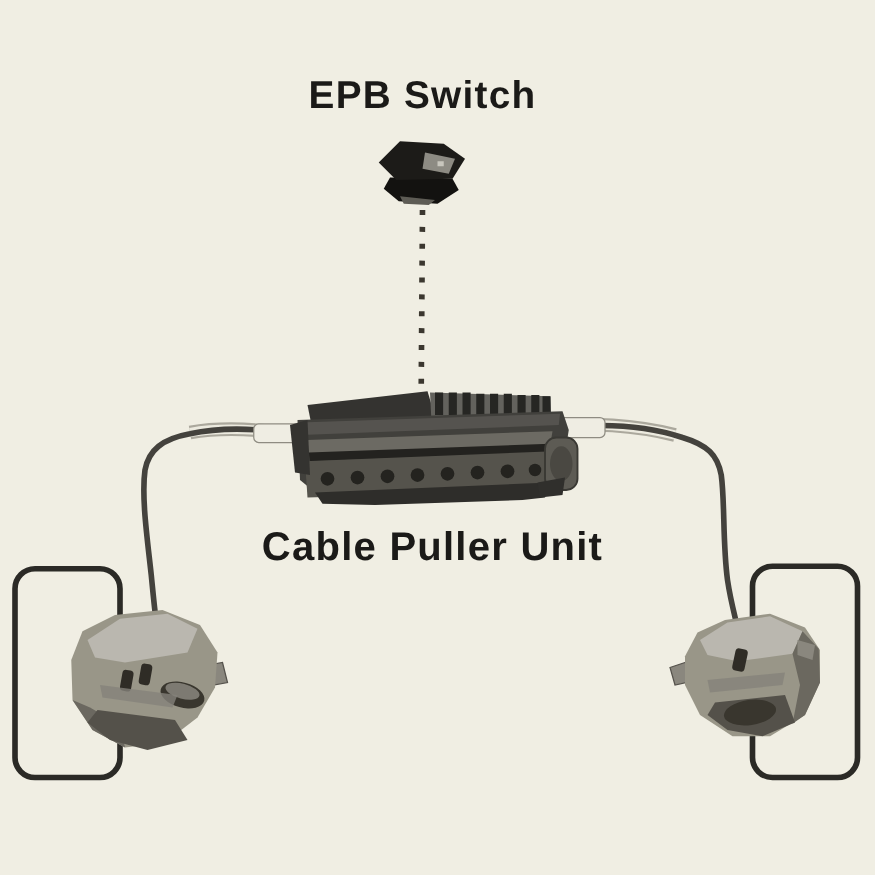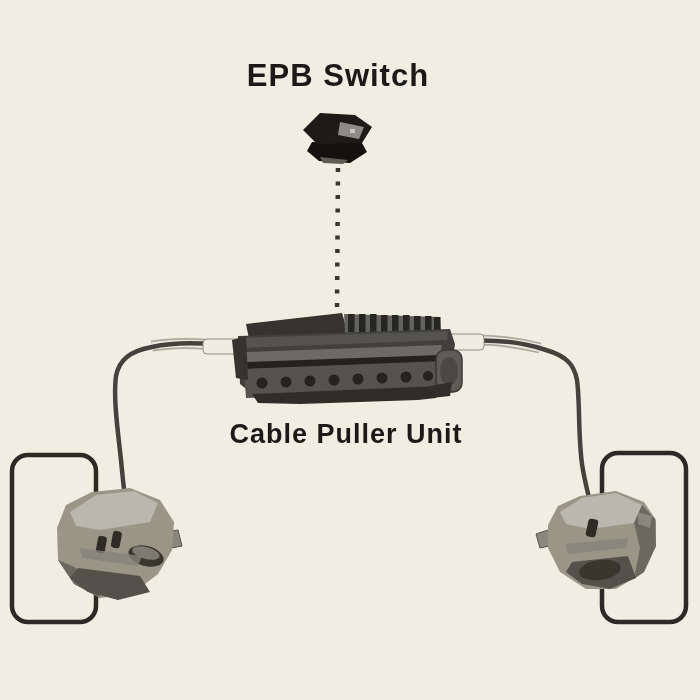--- a/index.html
+++ b/index.html
@@ -15,21 +15,21 @@
   .label{
     position:absolute;
     transform:translateX(-50%);
     font-weight:bold;
     color:#1b1a18;
     white-space:nowrap;
     text-align:center;
     letter-spacing:1px;
   }
   .label-epb{left:338px;top:58px;font-size:31px;}
-  .label-puller{left:346px;top:419px;font-size:27px;}
+  .label-puller{left:346px;top:419px;font-size:32px;}
   .label-caliper{left:441px;top:563px;font-size:31px;line-height:46px;}
 </style>
 </head>
 <body>
 
 <div class="stage">
 
   <svg width="700" height="700" viewBox="0 0 700 700">
 
     <g>

